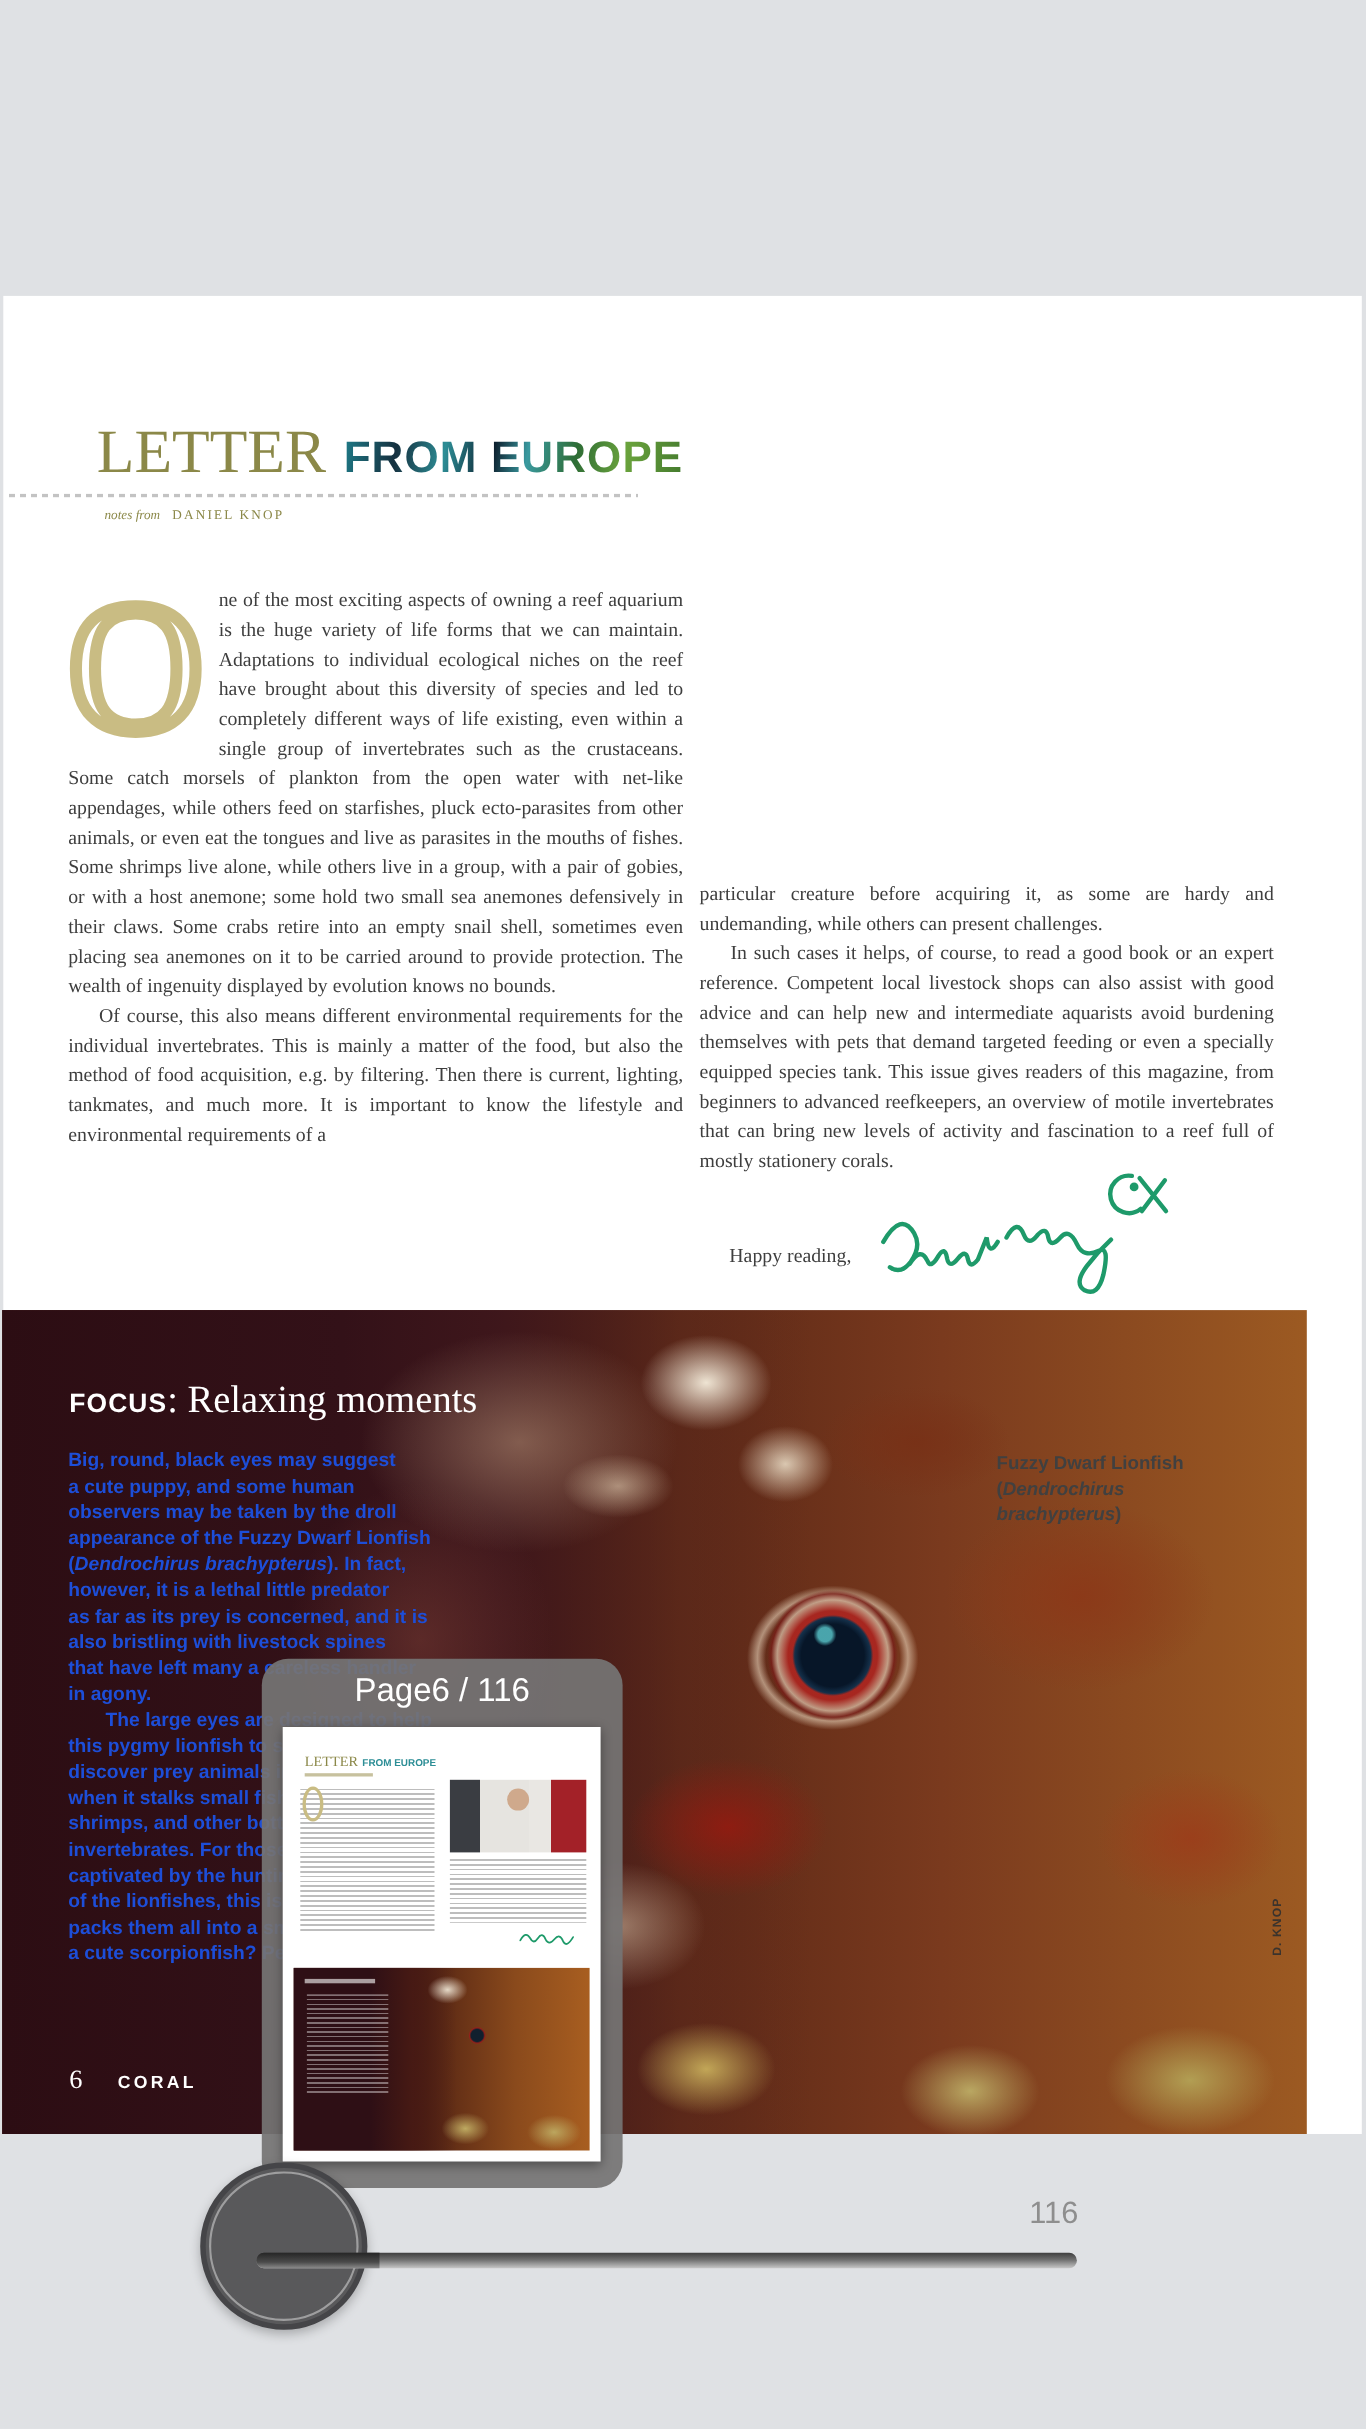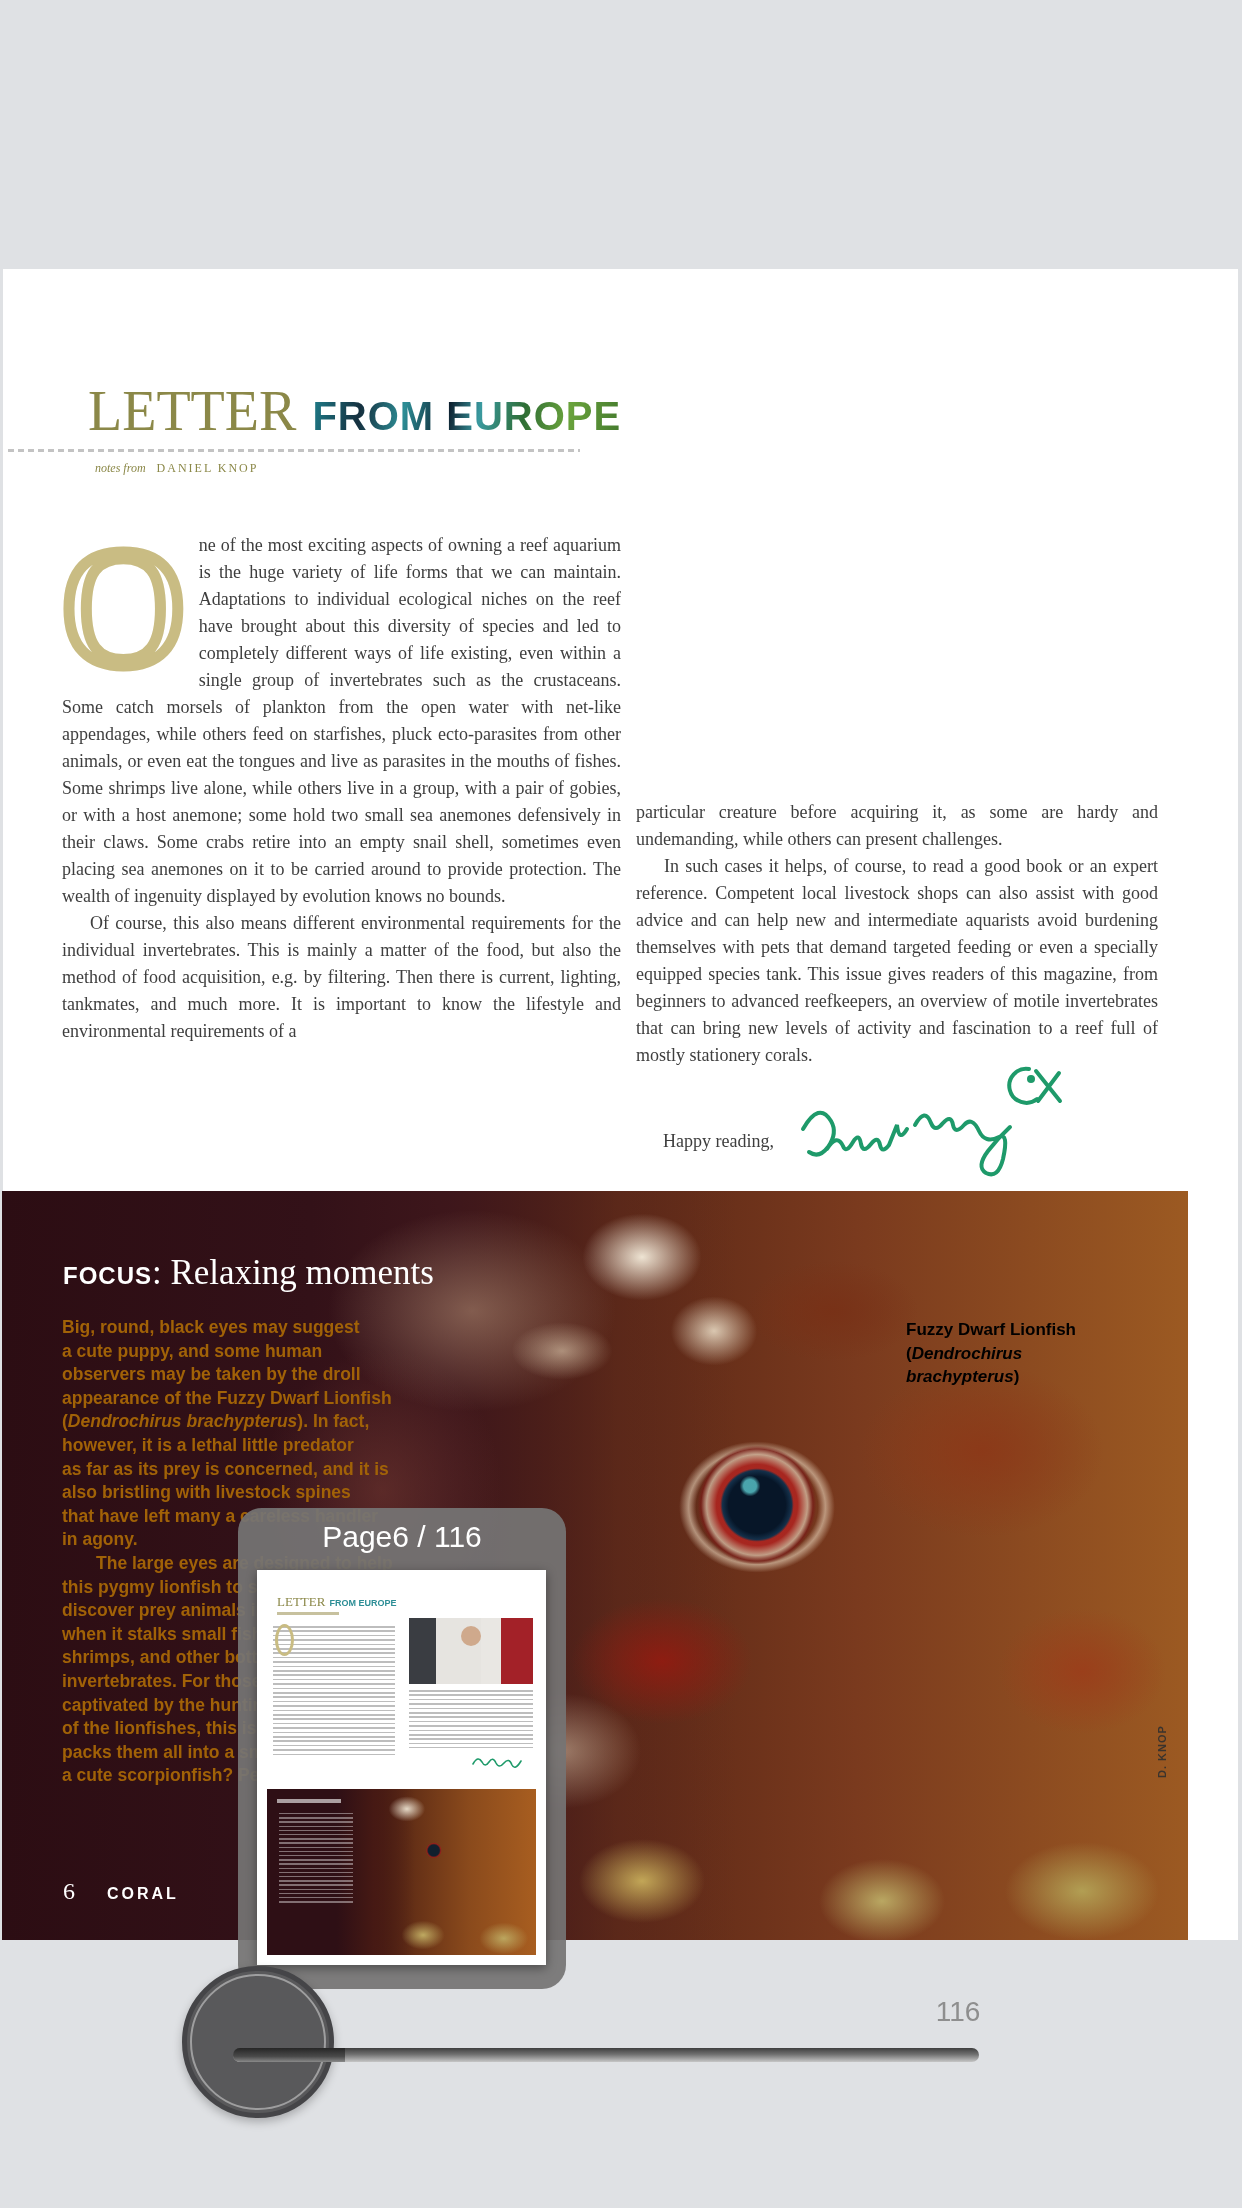--- a/index.html
+++ b/index.html
@@ -71,28 +71,28 @@
     radial-gradient(ellipse 90px 60px at 640px 690px, rgba(205,180,94,.9), transparent 70%),
     radial-gradient(ellipse 90px 60px at 880px 710px, rgba(196,186,110,.85), transparent 70%),
     radial-gradient(ellipse 110px 70px at 1080px 700px, rgba(186,178,96,.8), transparent 70%),
     radial-gradient(ellipse 200px 140px at 470px 120px, rgba(196,160,130,.5), transparent 72%),
     radial-gradient(ellipse 160px 190px at 380px 300px, rgba(120,60,52,.55), transparent 75%),
     linear-gradient(90deg,#2c0d13 0%,#331118 26%,rgba(61,22,28,.92) 38%,rgba(90,40,30,.4) 52%,rgba(0,0,0,0) 62%),
     linear-gradient(90deg,#4a1d12 40%,#7a3a1e 72%,#9c5a22 100%);}
   .focus-head{left:63px;top:1253px;color:#ffffff;white-space:nowrap;}
   .focus-head .fl{font-family:"Liberation Sans",sans-serif;font-weight:bold;font-size:24px;letter-spacing:1px;}
   .focus-head .ft{font-family:"Liberation Serif",serif;font-size:35px;}
-  .focus-par{color:#a16207;font-family:"Liberation Sans",sans-serif;font-weight:bold;
+  .focus-par{color:#1d4ed8;font-family:"Liberation Sans",sans-serif;font-weight:bold;
              font-size:17.5px;line-height:23.6px;white-space:nowrap;}
   .fp1{left:62px;top:1316px;}
   .fp2{left:62px;top:1552px;}
   .fp2 .ind{padding-left:34px;display:block;}
   .fline{display:block;}
   .focus-par .it{font-style:italic;}
-  .fish-caption{left:906px;top:1318px;color:#000000;font-family:"Liberation Sans",sans-serif;
+  .fish-caption{left:906px;top:1318px;color:#404040;font-family:"Liberation Sans",sans-serif;
                 font-weight:bold;font-size:17px;line-height:23.5px;}
   .fish-caption .it{font-style:italic;}
   .focus-footer{left:63px;top:1878px;color:#ffffff;white-space:nowrap;}
   .focus-footer .num{font-family:"Liberation Serif",serif;font-size:24px;}
   .focus-footer .mag{font-family:"Liberation Sans",sans-serif;font-weight:bold;font-size:16px;
                      letter-spacing:3px;margin-left:32px;}
   .credit{left:1142px;top:1752px;width:40px;color:#3a332d;font-family:"Liberation Sans",sans-serif;
           font-weight:bold;font-size:11px;letter-spacing:1px;transform:rotate(-90deg);
           transform-origin:center;white-space:nowrap;}
 

